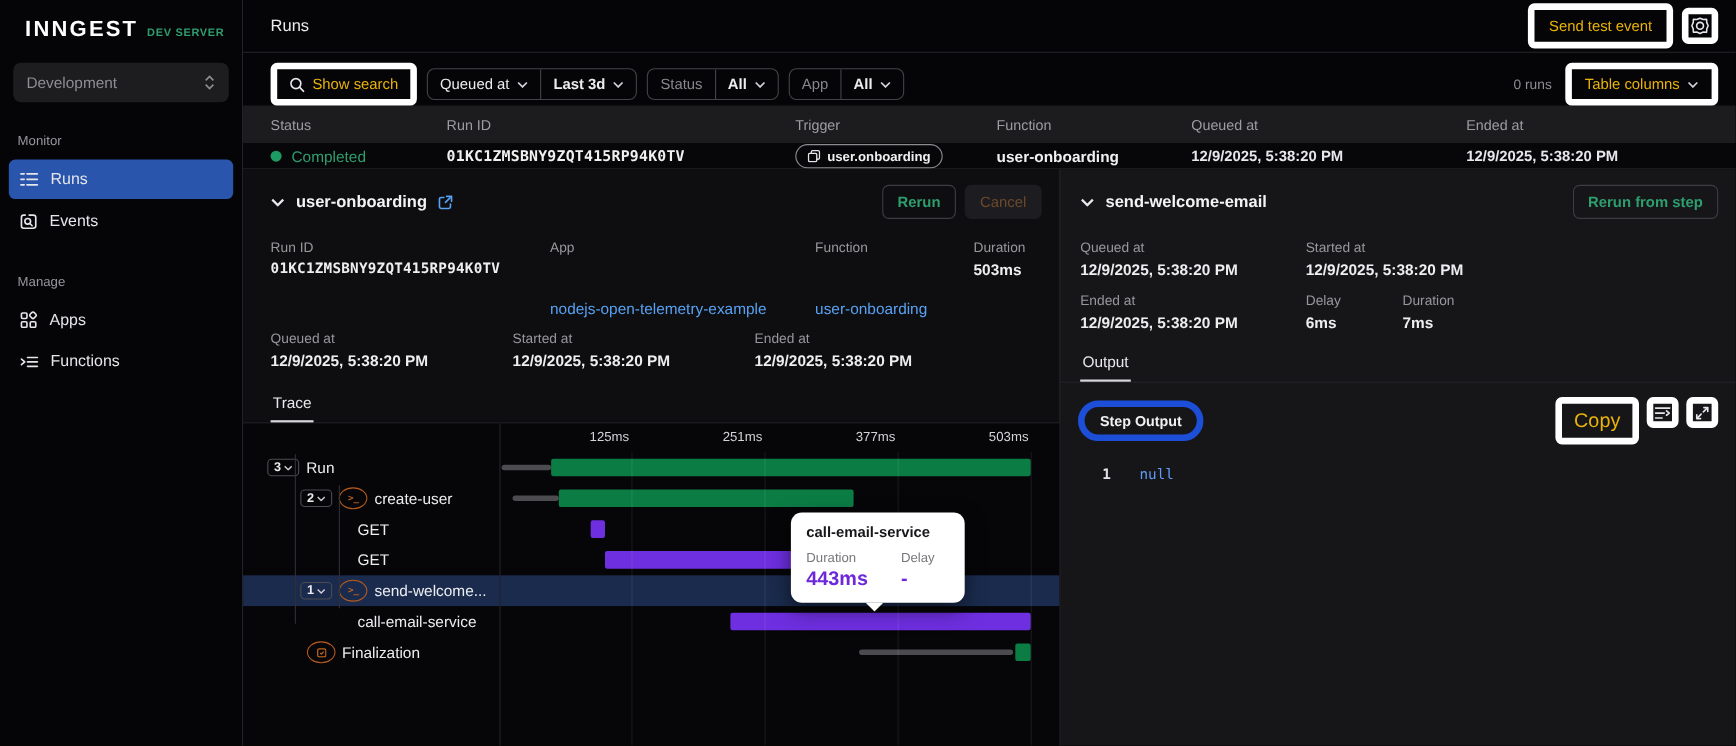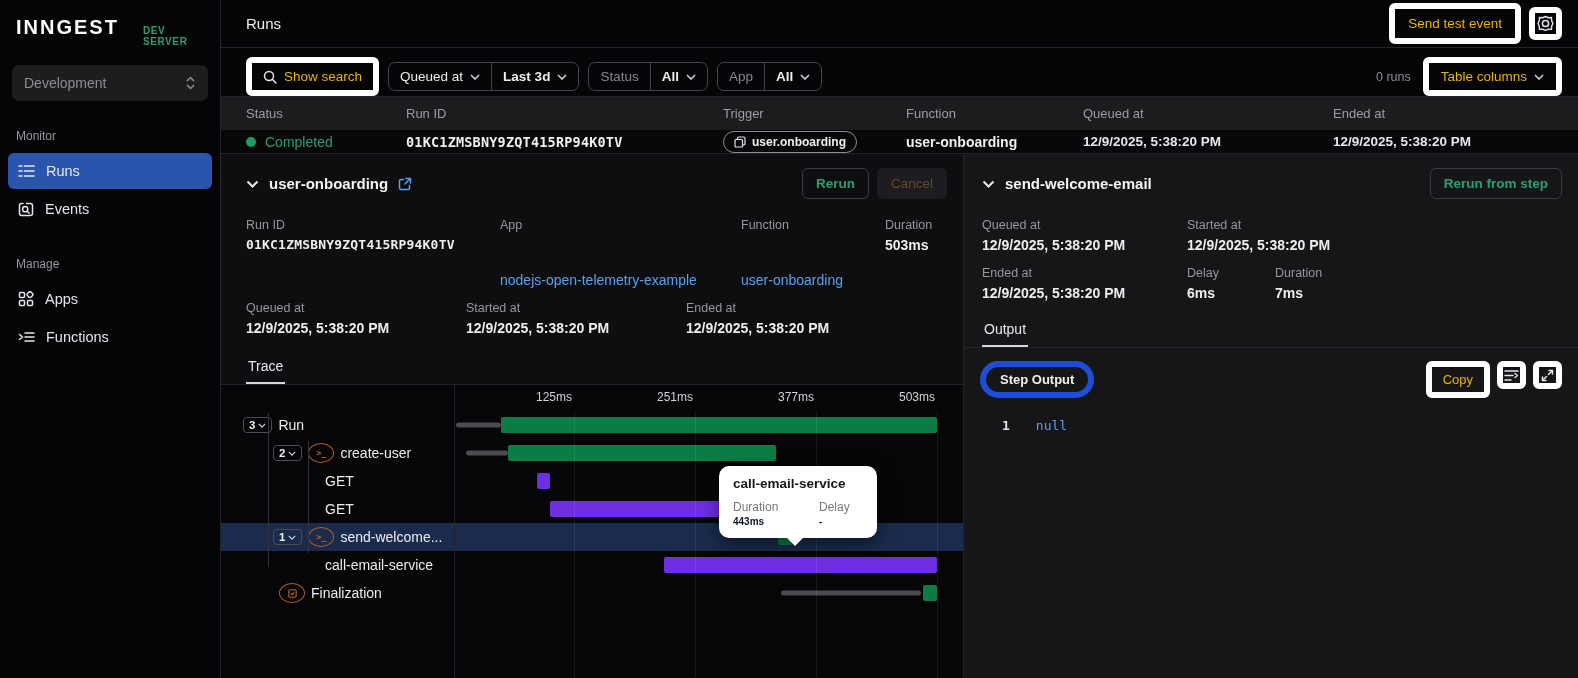--- a/index.html
+++ b/index.html
@@ -2,21 +2,21 @@
 <html><head>
 <meta charset="utf-8">
 <style>
   * { margin:0; padding:0; box-sizing:border-box; }
   html,body { width:1578px; height:678px; background:#010102; overflow:hidden; }
   body { font-family:"Liberation Sans", sans-serif; color:#f0f0f0; font-size:14px; }
   .app { display:flex; width:1578px; height:678px; }
 
   
   .sidebar { width:221px; flex:none; background:#050507; border-right:1px solid #242428; padding-top:16px; }
-  .logo-row { display:flex; align-items:baseline; gap:24px; padding:0 16px 18px; }
+  .logo-row { display:flex; align-items:baseline; gap:8px; padding:0 16px 18px;justify-content:flex-end; }
   .logo { font-size:20px; font-weight:800; letter-spacing:2px; color:#fff; }
   .logo-badge { font-size:10px; font-weight:700; letter-spacing:.6px; color:#2f9e6e; }
   .env-select { margin:0 12px 22px; background:#1d1d20; border-radius:7px; height:36px; display:flex; align-items:center; justify-content:space-between; padding:0 12px; color:#8e8e93; font-size:14px; cursor:pointer; }
   .section-label { color:#97979c; font-size:12px; padding:6px 16px 8px; }
   .nav-item { display:flex; align-items:center; gap:11px; height:36px; margin:2px 8px; padding:0 10px; border-radius:6px; color:#e6e6ea; font-size:14.5px; cursor:pointer; }
   .nav-item.active { background:#2a55ad; }
   .nav-item svg { flex:none; }
   .nav-gap { height:22px; }
 
   
@@ -104,27 +104,27 @@
   .bar { position:absolute; top:50%; transform:translateY(-50%); border-radius:2px; cursor:pointer; }
   .bar.success { height:16px; background:#0c7c45; }
   .bar.http { height:16px; background:#6e2fe0; }
   .bar.delay { height:5px; background:#4c4c50; border-radius:3px; }
 
   .tooltip { position:absolute; left:498px; top:81px; min-width:158px; background:#fff; border-radius:10px; padding:10px 14px 11px; z-index:10; box-shadow:0 6px 18px rgba(0,0,0,.5); }
   .tooltip:after { content:""; position:absolute; left:68px; bottom:-8px; border:8px solid transparent; border-top-color:#fff; border-bottom:none; }
   .tooltip-title { color:#17171a; font-size:13.5px; font-weight:700; margin-bottom:9px; }
   .tooltip-grid { display:grid; grid-template-columns:1fr 44px; row-gap:2px; }
   .tooltip-grid .tl { color:#77777d; font-size:12px; }
-  .tooltip-grid .tv { color:#0f172a; font-size:10px; font-weight:600; }
+  .tooltip-grid .tv { color:#6d28d9; font-size:18px; font-weight:600; }
 
   
   .output-toolbar { display:flex; align-items:center; justify-content:space-between; padding:13px 16px 0 16px; }
   .chip { border:6px solid #1d4ed8; border-radius:999px; padding:5px 14px; font-size:13px; font-weight:600; color:#f0f0f2; width:fit-content; }
   .ot-right { display:flex; gap:7px; }
-  .btn.small { padding:5px 11px; font-size:13px; }
+  .btn.small { padding:5px 11px; font-size:18px; }
   .btn.sq { width:29px; height:28px; padding:0; justify-content:center; }
   .code { padding:20px 0 0 38px; display:flex; gap:26px; font-family:"DejaVu Sans Mono", monospace; font-size:13px; }
   .line-no { color:#e4e4e8; font-weight:700; }
   .code-val { color:#5f9bf8; }
 
   svg .s { stroke:#e6e6ea; stroke-width:1.5; fill:none; stroke-linecap:round; stroke-linejoin:round; }
   svg .s-blue { stroke:#57a1f2; stroke-width:1.5; fill:none; stroke-linecap:round; stroke-linejoin:round; }
 </style>
 </head>
 <body>

